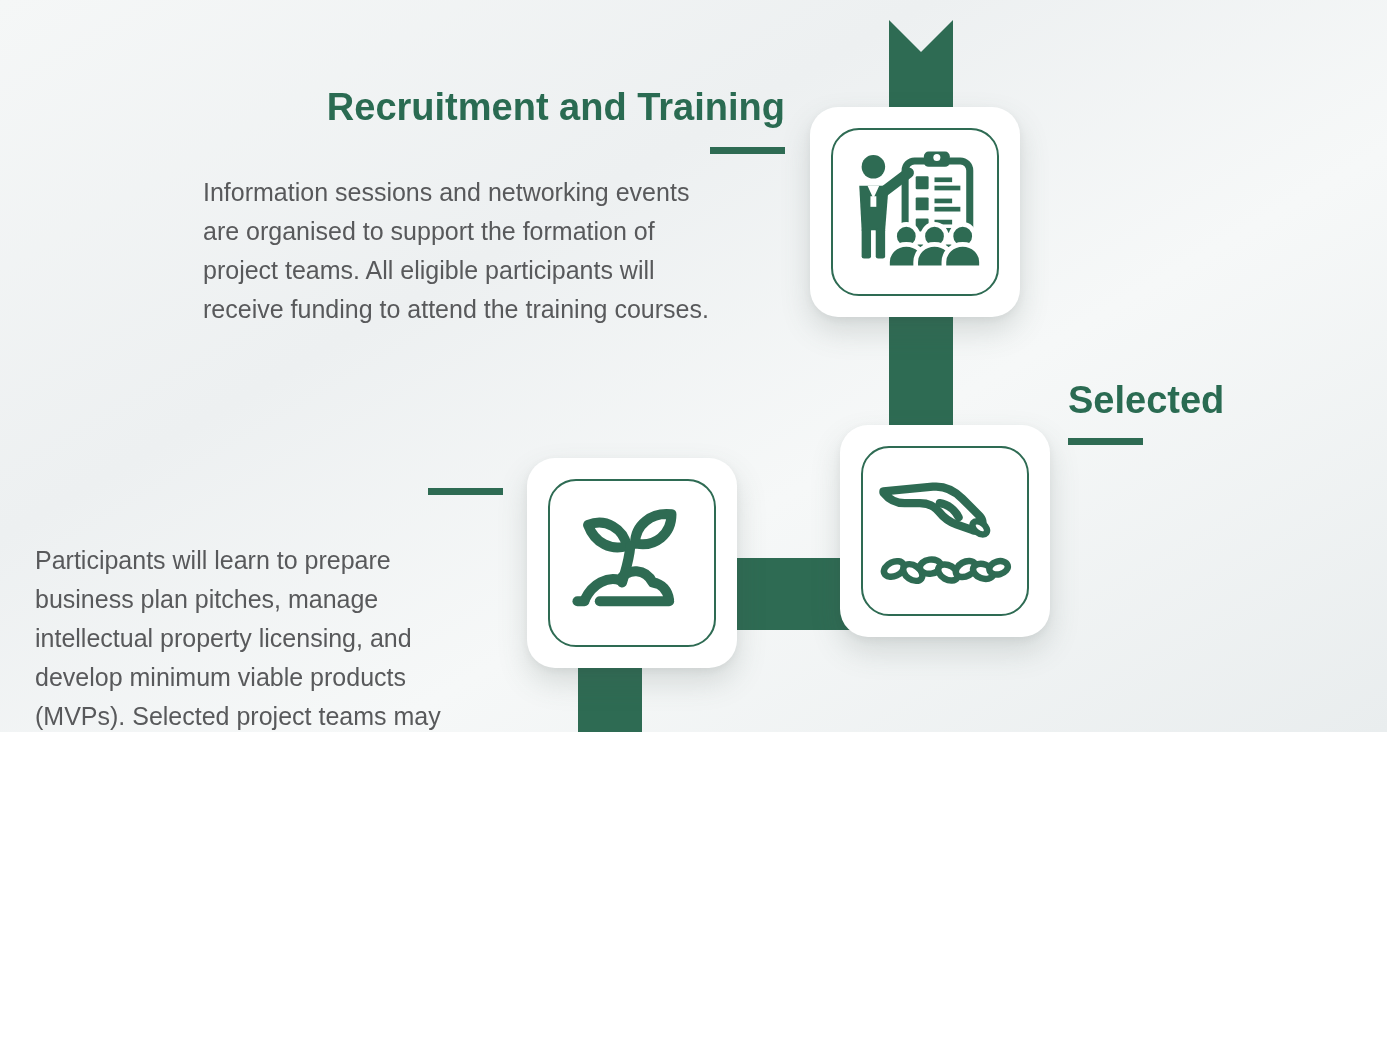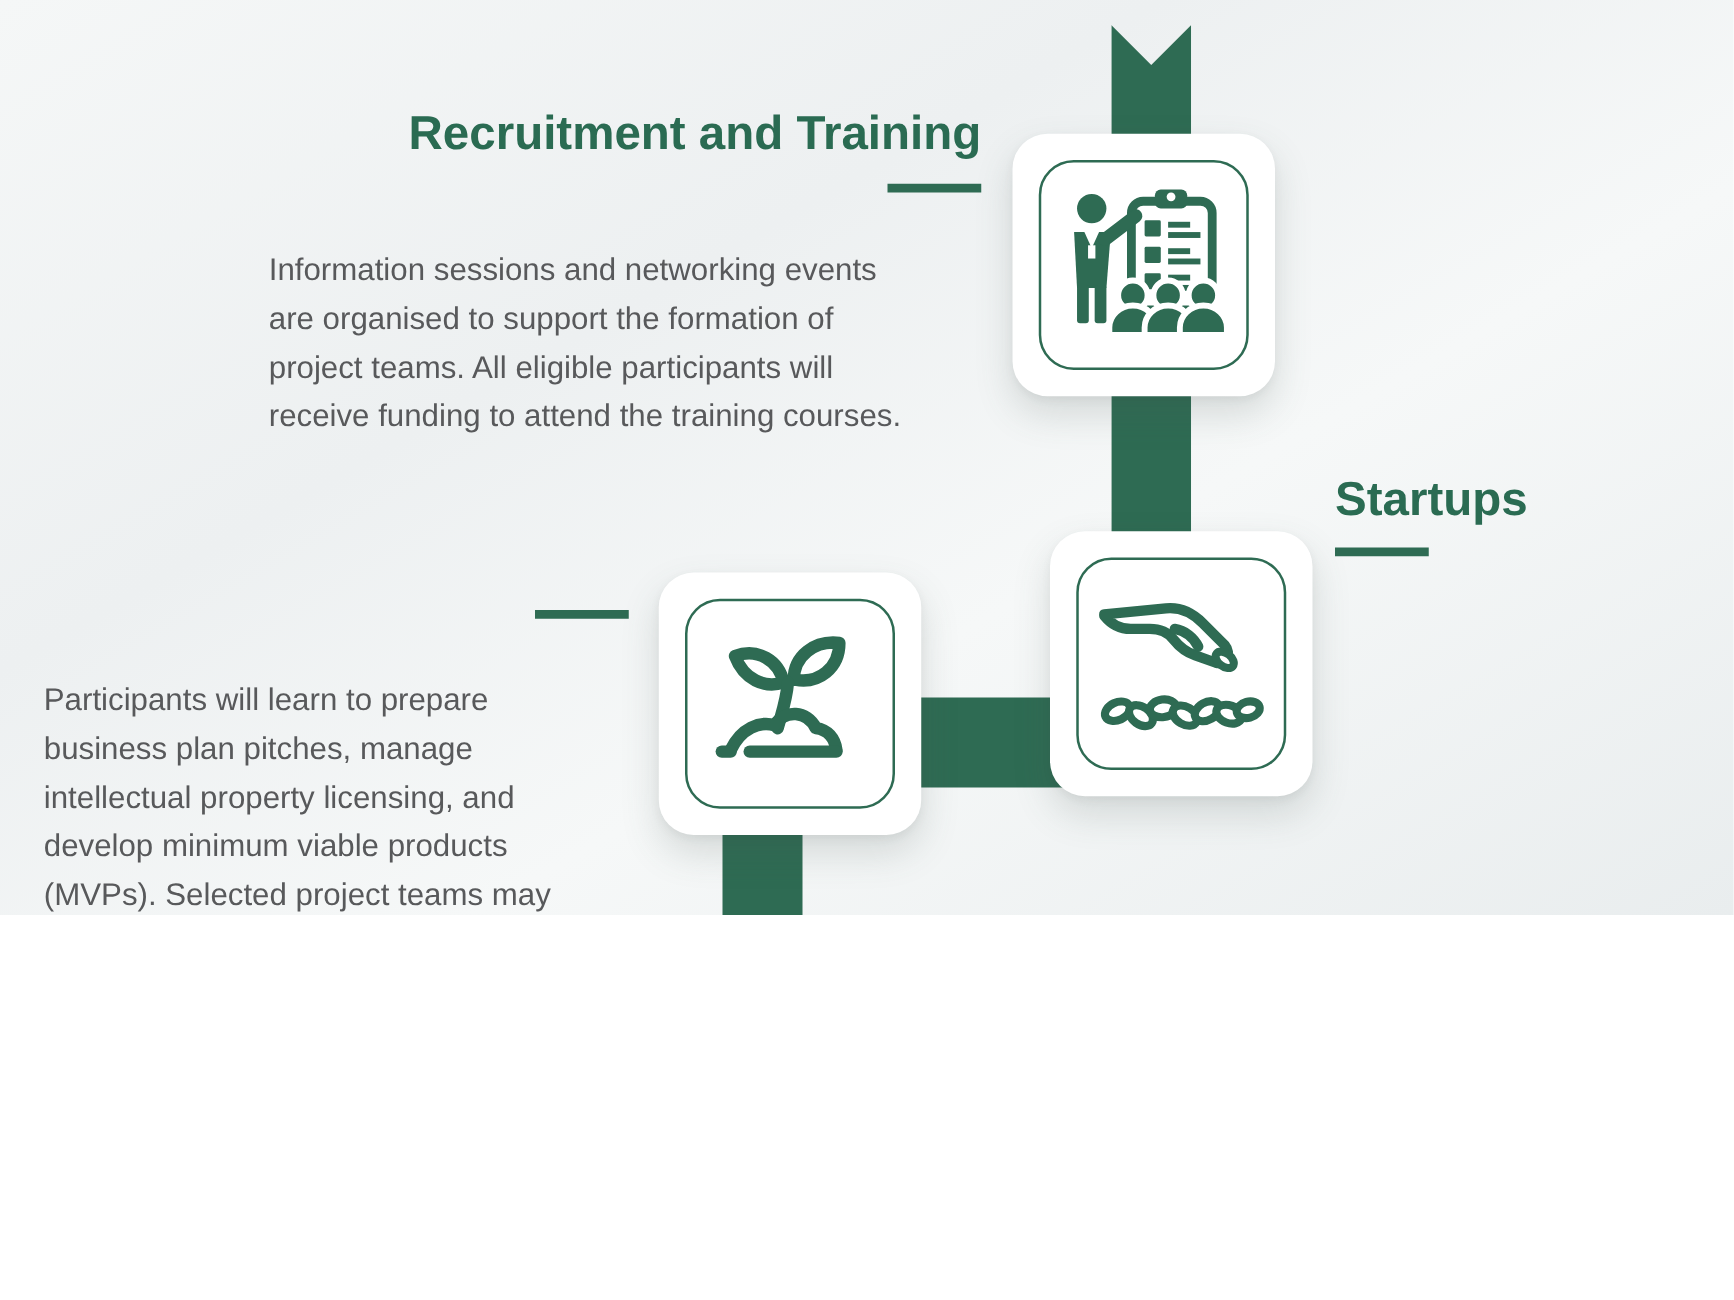--- a/index.html
+++ b/index.html
@@ -27,21 +27,21 @@
   #card-nurturing{left:527px;top:458px;}
   #card-development{left:481px;top:792px;width:214px;height:214px;}
   
   .stage-title{position:absolute;margin:0;font-size:38px;line-height:1;font-weight:bold;
     color:#2A6B52;z-index:3;white-space:nowrap;}
   .rule{position:absolute;width:75px;height:7px;background:#2E6B53;z-index:3;}
   .stage-par{position:absolute;margin:0;font-size:25px;line-height:39px;color:#58595B;
     white-space:pre-line;z-index:3;}
   #title-recruitment{top:88px;right:602px;}
   #rule-recruitment{top:147px;right:602px;}
-  #par-recruitment{top:173px;left:215px;margin-top:24px;}
+  #par-recruitment{top:173px;left:203px;}
   #title-seeding{top:381px;left:1068px;}
   #rule-seeding{top:438px;left:1068px;}
   #par-seeding{top:465px;left:1068px;}
   #title-nurturing{top:433px;right:884px;}
   #rule-nurturing{top:488px;right:884px;}
   #par-nurturing{top:541px;left:35px;}
   #title-development{top:763px;left:712px;}
   #rule-development{top:818px;left:712px;}
   #par-development{top:846px;left:712px;}
 </style>
@@ -156,21 +156,21 @@
     </div>
   </div>
 
   <h2 class="stage-title" id="title-recruitment">Recruitment and Training</h2>
   <div class="rule" id="rule-recruitment"></div>
   <p class="stage-par" id="par-recruitment">Information sessions and networking events
 are organised to support the formation of
 project teams. All eligible participants will
 receive funding to attend the training courses.</p>
 
-  <h2 class="stage-title" id="title-seeding">Startups</h2>
+  <h2 class="stage-title" id="title-seeding">Selected</h2>
   <div class="rule" id="rule-seeding"></div>
 
   <div class="rule" id="rule-nurturing"></div>
   <p class="stage-par" id="par-nurturing">Participants will learn to prepare
 business plan pitches, manage
 intellectual property licensing, and
 develop minimum viable products
 (MVPs). Selected project teams may
 receive angel funding to support the
 development and validation of their

